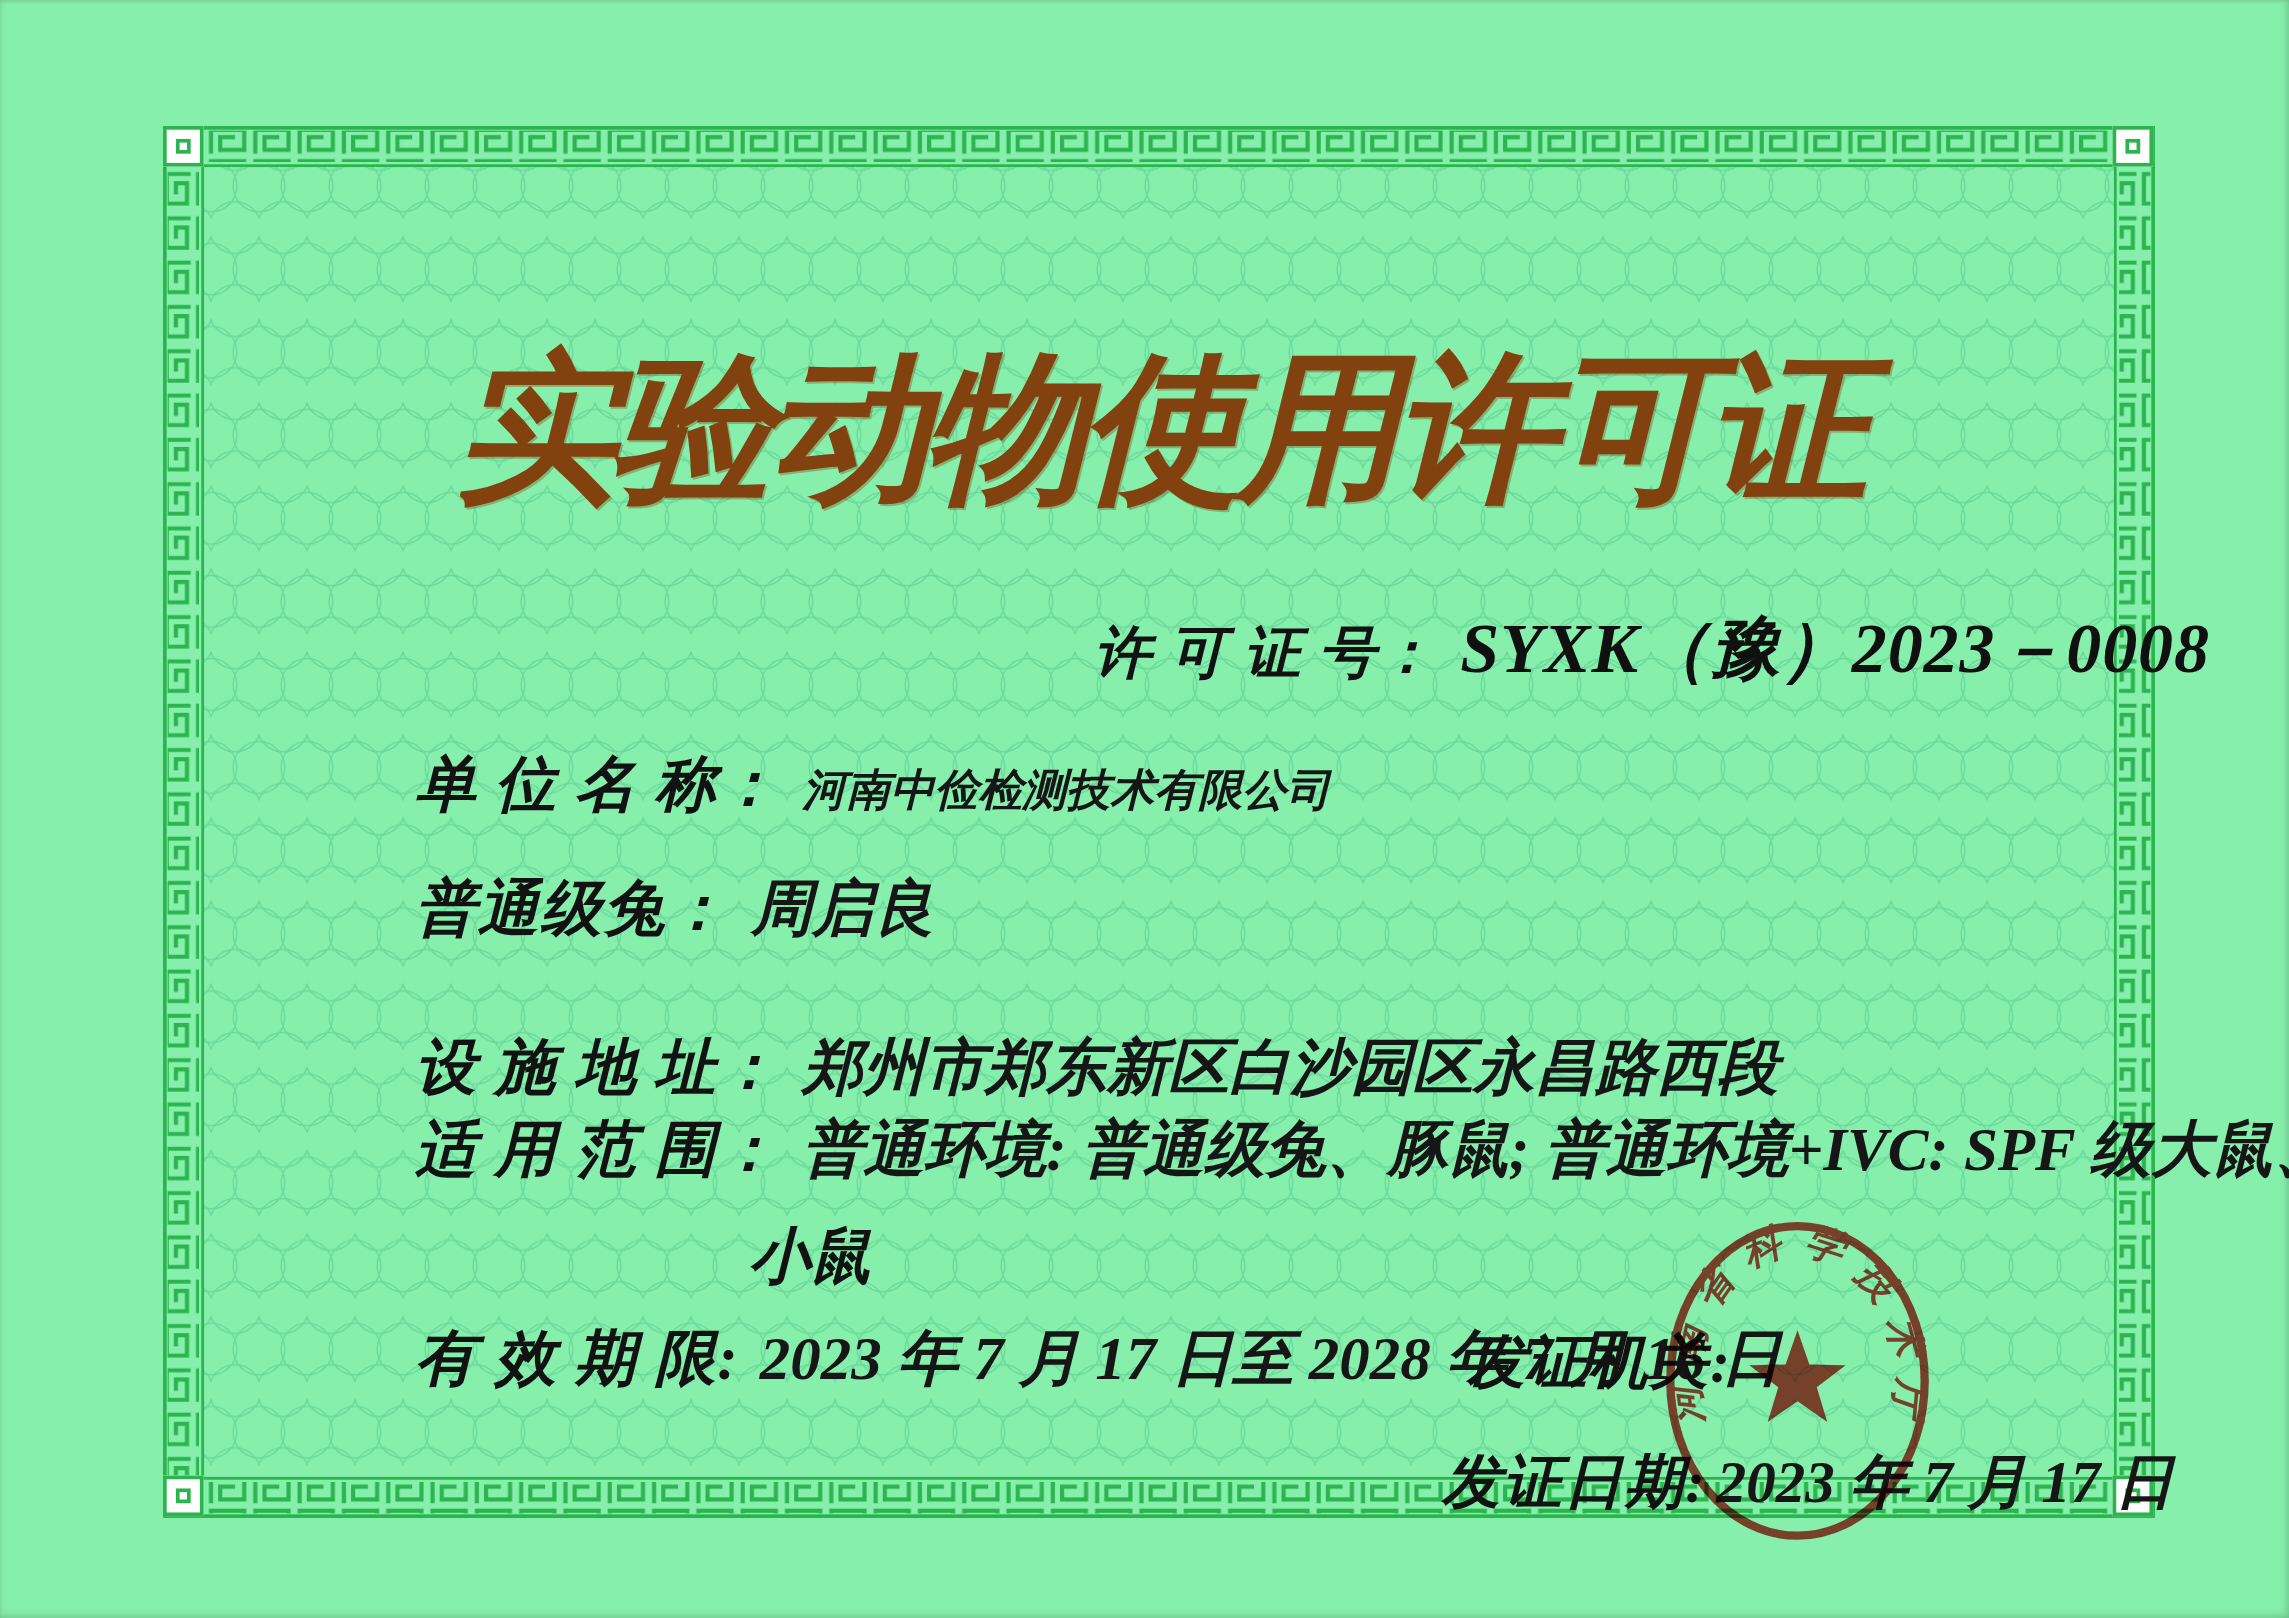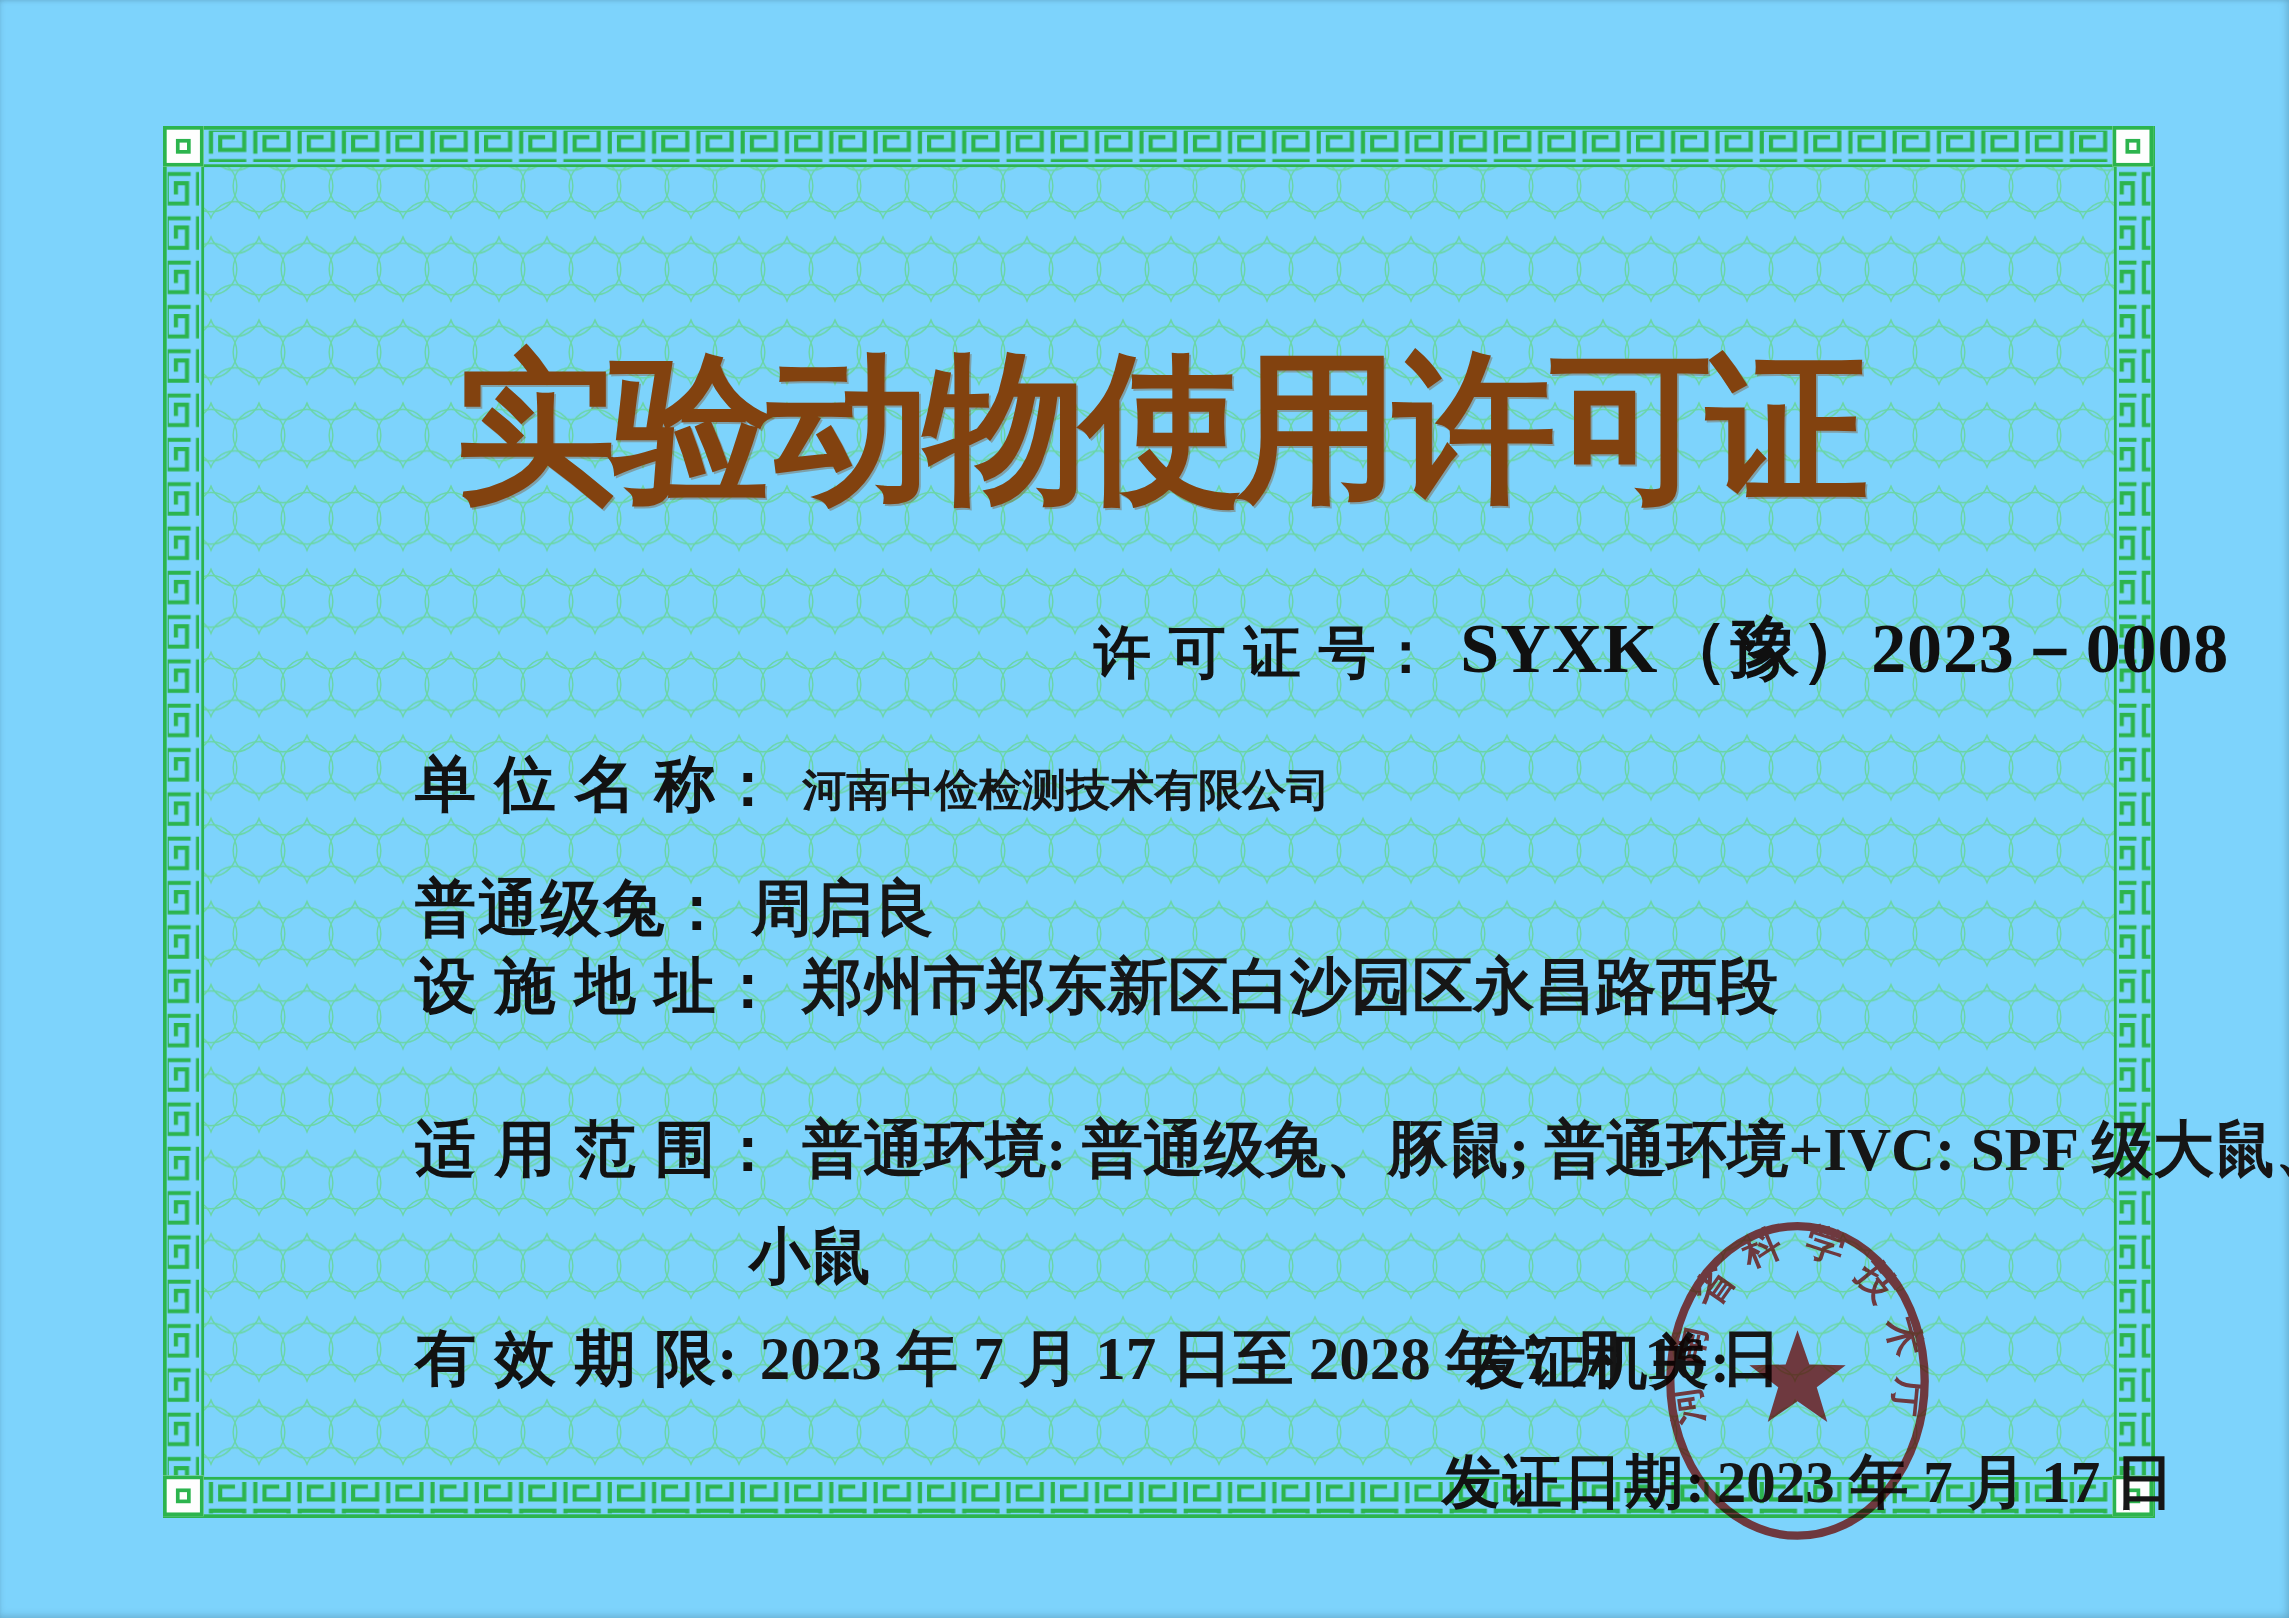--- a/index.html
+++ b/index.html
@@ -1,22 +1,23 @@
 <!DOCTYPE html>
 <html lang="zh" style="font-size:14.8px"><head>
 <meta charset="utf-8">
 <style>
   html,body{margin:0;padding:0;background:#ffffff;}
   .page{
     position:relative;
     width:2290px;height:1619px;
-    background:#7dd3fc;
+    background:#86efac;
     overflow:hidden;
     box-shadow:inset -4.6px 0 7.4px rgba(0,0,0,.10), inset 0 -4.6px 7.4px rgba(0,0,0,.10), inset 0 1.8px 2.8px rgba(0,0,0,.05);
     font-family:"Liberation Serif","DejaVu Serif",serif;
+    font-style:italic;
   }
   .frame-svg{position:absolute;left:163px;top:126px;}
   .title{
     position:absolute;left:163px;top:343px;width:1992px;
     text-align:center;
     font-family:"DejaVu Sans","Liberation Sans",sans-serif;
     font-weight:900;
     font-size:162px;
     letter-spacing:-5.5px;
     color:#82420f;
@@ -35,21 +36,21 @@
   .row .value{font-weight:600;color:#161616;}
   .license-row{left:1094px;top:602px;font-size:57px;}
   .license-row .number{
     font-size:70px;font-weight:700;letter-spacing:0.9px;
     font-family:"Liberation Serif","DejaVu Serif",serif;
     margin-left:26px;color:#101010;
   }
   .f-row{left:415px;font-size:61px;}
   .f1{top:744px;} .f1 .value{font-size:44px;font-weight:700;}
   .f2{top:868px;}
-  .f3{top:946px;text-align:right;}
+  .f3{top:1027px;text-align:right;}
   .f4{top:1109px;}
   .f4b{left:749px;top:1216px;font-size:61px;font-weight:600;}
   .f5{top:1318px;}
   .issuer{left:1467px;top:1323px;font-size:59px;}
   .issue-date{left:1442px;top:1443px;font-size:59px;}
   .seal-svg{position:absolute;left:1650px;top:1215px;mix-blend-mode:multiply;opacity:.88;}
 </style>
 </head>
 <body>
 

